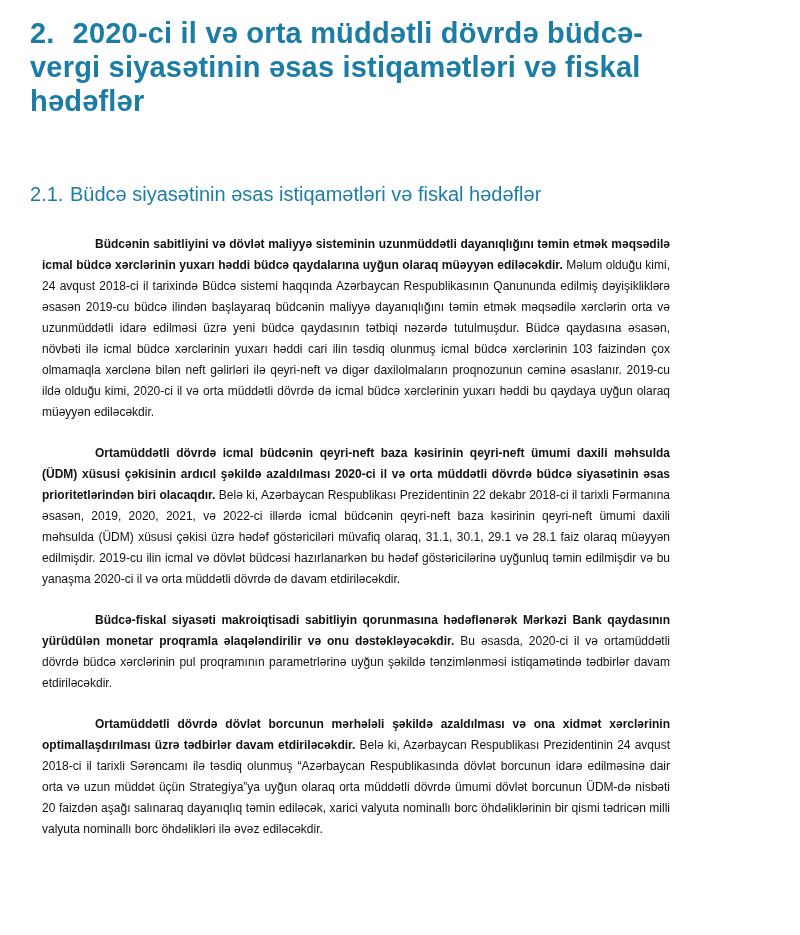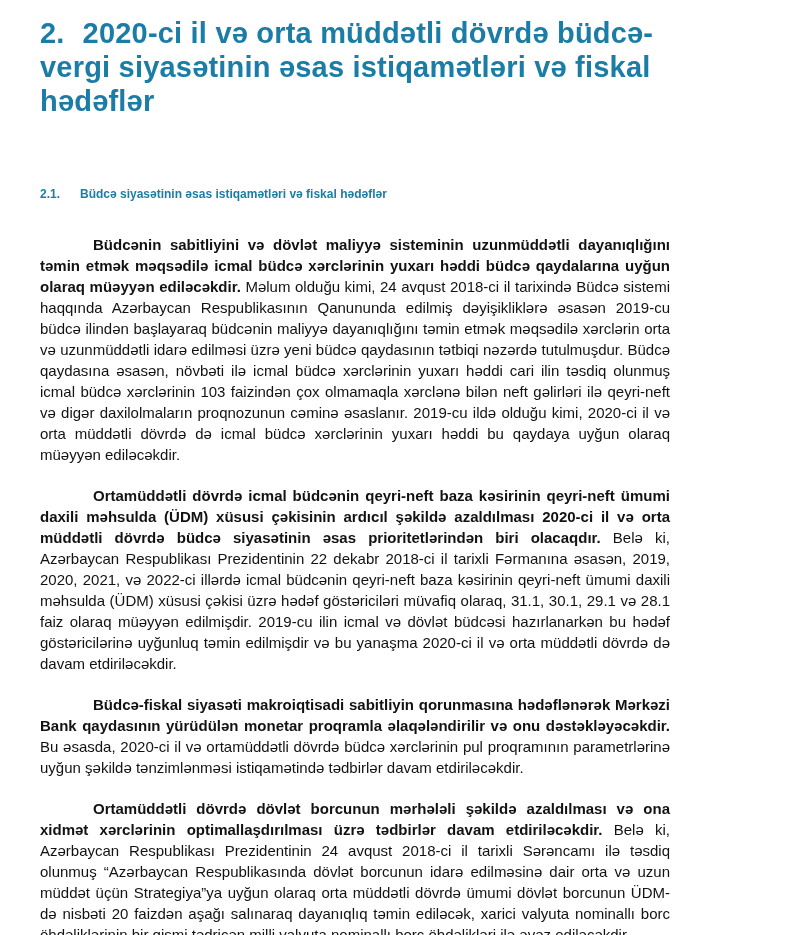--- a/index.html
+++ b/index.html
@@ -8,43 +8,43 @@
   body {
     width: 800px;
     height: 935px;
     font-family: "Liberation Sans", sans-serif;
     color: #121212;
     overflow: hidden;
   }
   .page {
     width: 700px;
     height: 935px;
-    padding: 12px 30px 10px 40px;
+    padding: 12px 30px 10px 30px;
   }
   h1.doc-title {
     margin: 4px 0 0 0;
     color: var(--accent);
     font-size: 29px;
     line-height: 34px;
     font-weight: bold;
     letter-spacing: 0.2px;
   }
   h1 .title-num { margin-right: 18px; }
   h2.section-heading {
     margin: 66px 0 0 0;
     color: var(--accent);
-    font-size: 12px;
+    font-size: 20px;
     line-height: 20px;
-    font-weight: bold;
+    font-weight: normal;
   }
   h2 .sec-num { display: inline-block; min-width: 40px; }
   .body-text { margin-top: 30px; }
   .body-text p {
-    margin: 0 0 20px 0;
-    font-size: 15px;
+    margin: 0 0 20px 12px;
+    font-size: 12px;
     line-height: 21px;
     text-align: justify;
     text-indent: 53px;
     color: #121212;
   }
   .lead { font-weight: bold; }
 </style>
 </head>
 <body>
 

